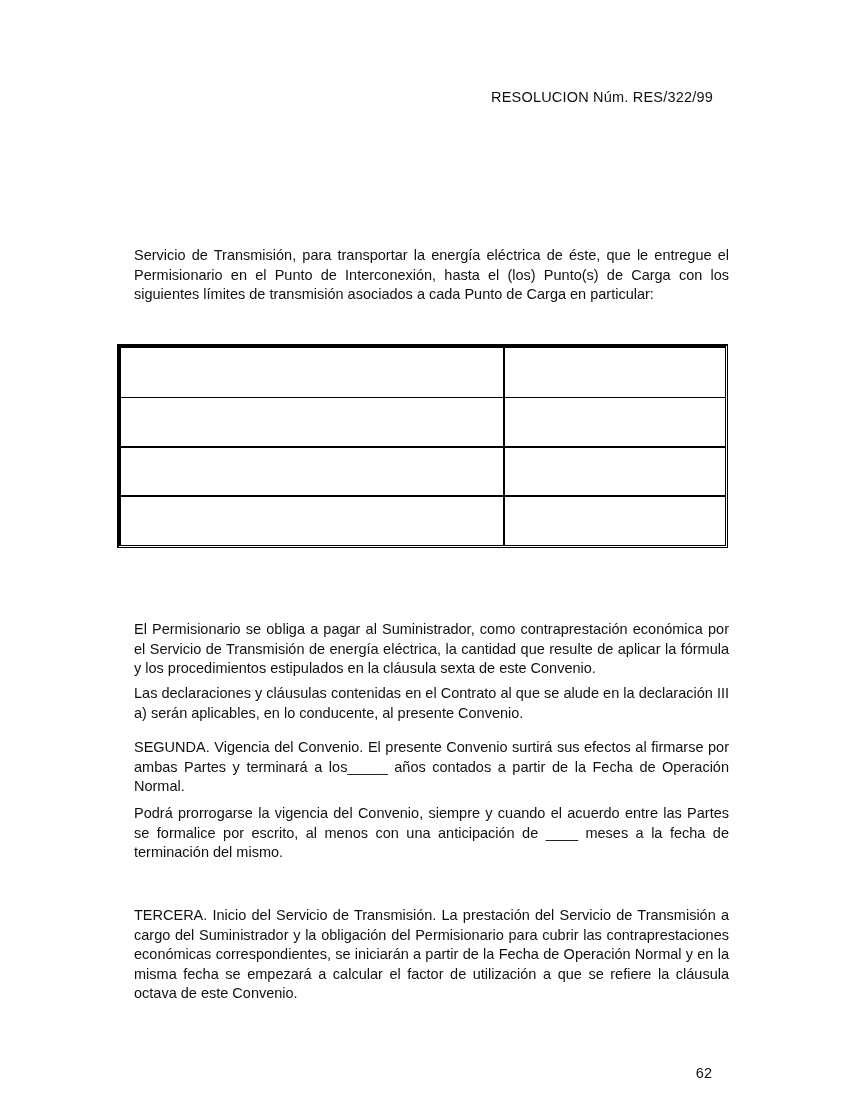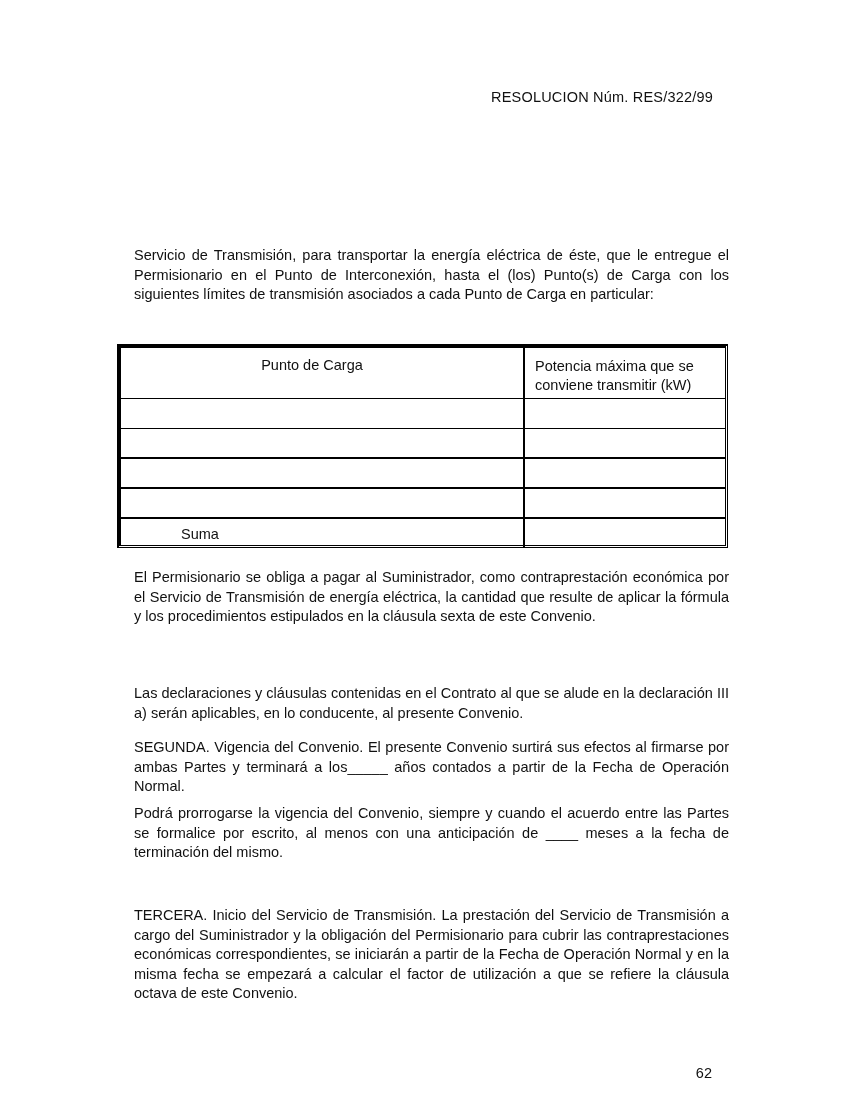--- a/index.html
+++ b/index.html
@@ -27,21 +27,21 @@
     position: absolute;
     left: 118px;
     width: 595px;
     font-size: 14.5px;
     line-height: 19.5px;
     text-align: justify;
     text-align-last: left;
     margin: 16px;
   }
   #p1 { top: 230px; }
-  #p2 { top: 552px; }
+  #p2 { top: 604px; }
   #p3 { top: 668px; }
   #p4 { top: 722px; }
   #p5 { top: 788px; }
   #p6 { top: 890px; }
 
   .table-wrap {
     position: absolute;
     left: 117px;
     top: 344px;
     width: 611px;
@@ -97,44 +97,36 @@
 </head>
 <body>
 
 <div class="page-header">RESOLUCION Núm. RES/322/99</div>
 
 <p class="para" id="p1">Servicio de Transmisión, para transportar la energía eléctrica de éste, que le entregue el Permisionario en el Punto de Interconexión, hasta el (los) Punto(s) de Carga con los siguientes límites de transmisión asociados a cada Punto de Carga en particular:</p>
 
 <div class="table-wrap">
   <table>
     <tbody>
-        <tr class="head">
-      <td class="col1 head-c1">Punto de Carga</td>
-      <td class="head-c2">Potencia máxima que se conviene transmitir (kW)</td>
-    </tr>
     <tr class="row">
       <td class="col1"></td>
       <td></td>
     </tr>
     <tr class="row">
       <td class="col1"></td>
       <td></td>
     </tr>
     <tr class="row thick-top">
       <td class="col1"></td>
       <td></td>
     </tr>
     <tr class="row thick-top">
       <td class="col1"></td>
       <td></td>
     </tr>
-    <tr class="row thick-top">
-      <td class="col1 sum-label">Suma</td>
-      <td></td>
-    </tr>
   </tbody>
     </table>
 </div>
 
 <p class="para" id="p2">El Permisionario se obliga a pagar al Suministrador, como contraprestación económica por el Servicio de Transmisión de energía eléctrica, la cantidad que resulte de aplicar la fórmula y los procedimientos estipulados en la cláusula sexta de este Convenio.</p>
 <p class="para" id="p3">Las declaraciones y cláusulas contenidas en el Contrato al que se alude en la declaración III a) serán aplicables, en lo conducente, al presente Convenio.</p>
 <p class="para" id="p4">SEGUNDA. Vigencia del Convenio. El presente Convenio surtirá sus efectos al firmarse por ambas Partes y terminará a los_____ años contados a partir de la Fecha de Operación Normal.</p>
 <p class="para" id="p5">Podrá prorrogarse la vigencia del Convenio, siempre y cuando el acuerdo entre las Partes se formalice por escrito, al menos con una anticipación de ____ meses a la fecha de terminación del mismo.</p>
 <p class="para" id="p6">TERCERA. Inicio del Servicio de Transmisión. La prestación del Servicio de Transmisión a cargo del Suministrador y la obligación del Permisionario para cubrir las contraprestaciones económicas correspondientes, se iniciarán a partir de la Fecha de Operación Normal y en la misma fecha se empezará a calcular el factor de utilización a que se refiere la cláusula octava de este Convenio.</p>
 

